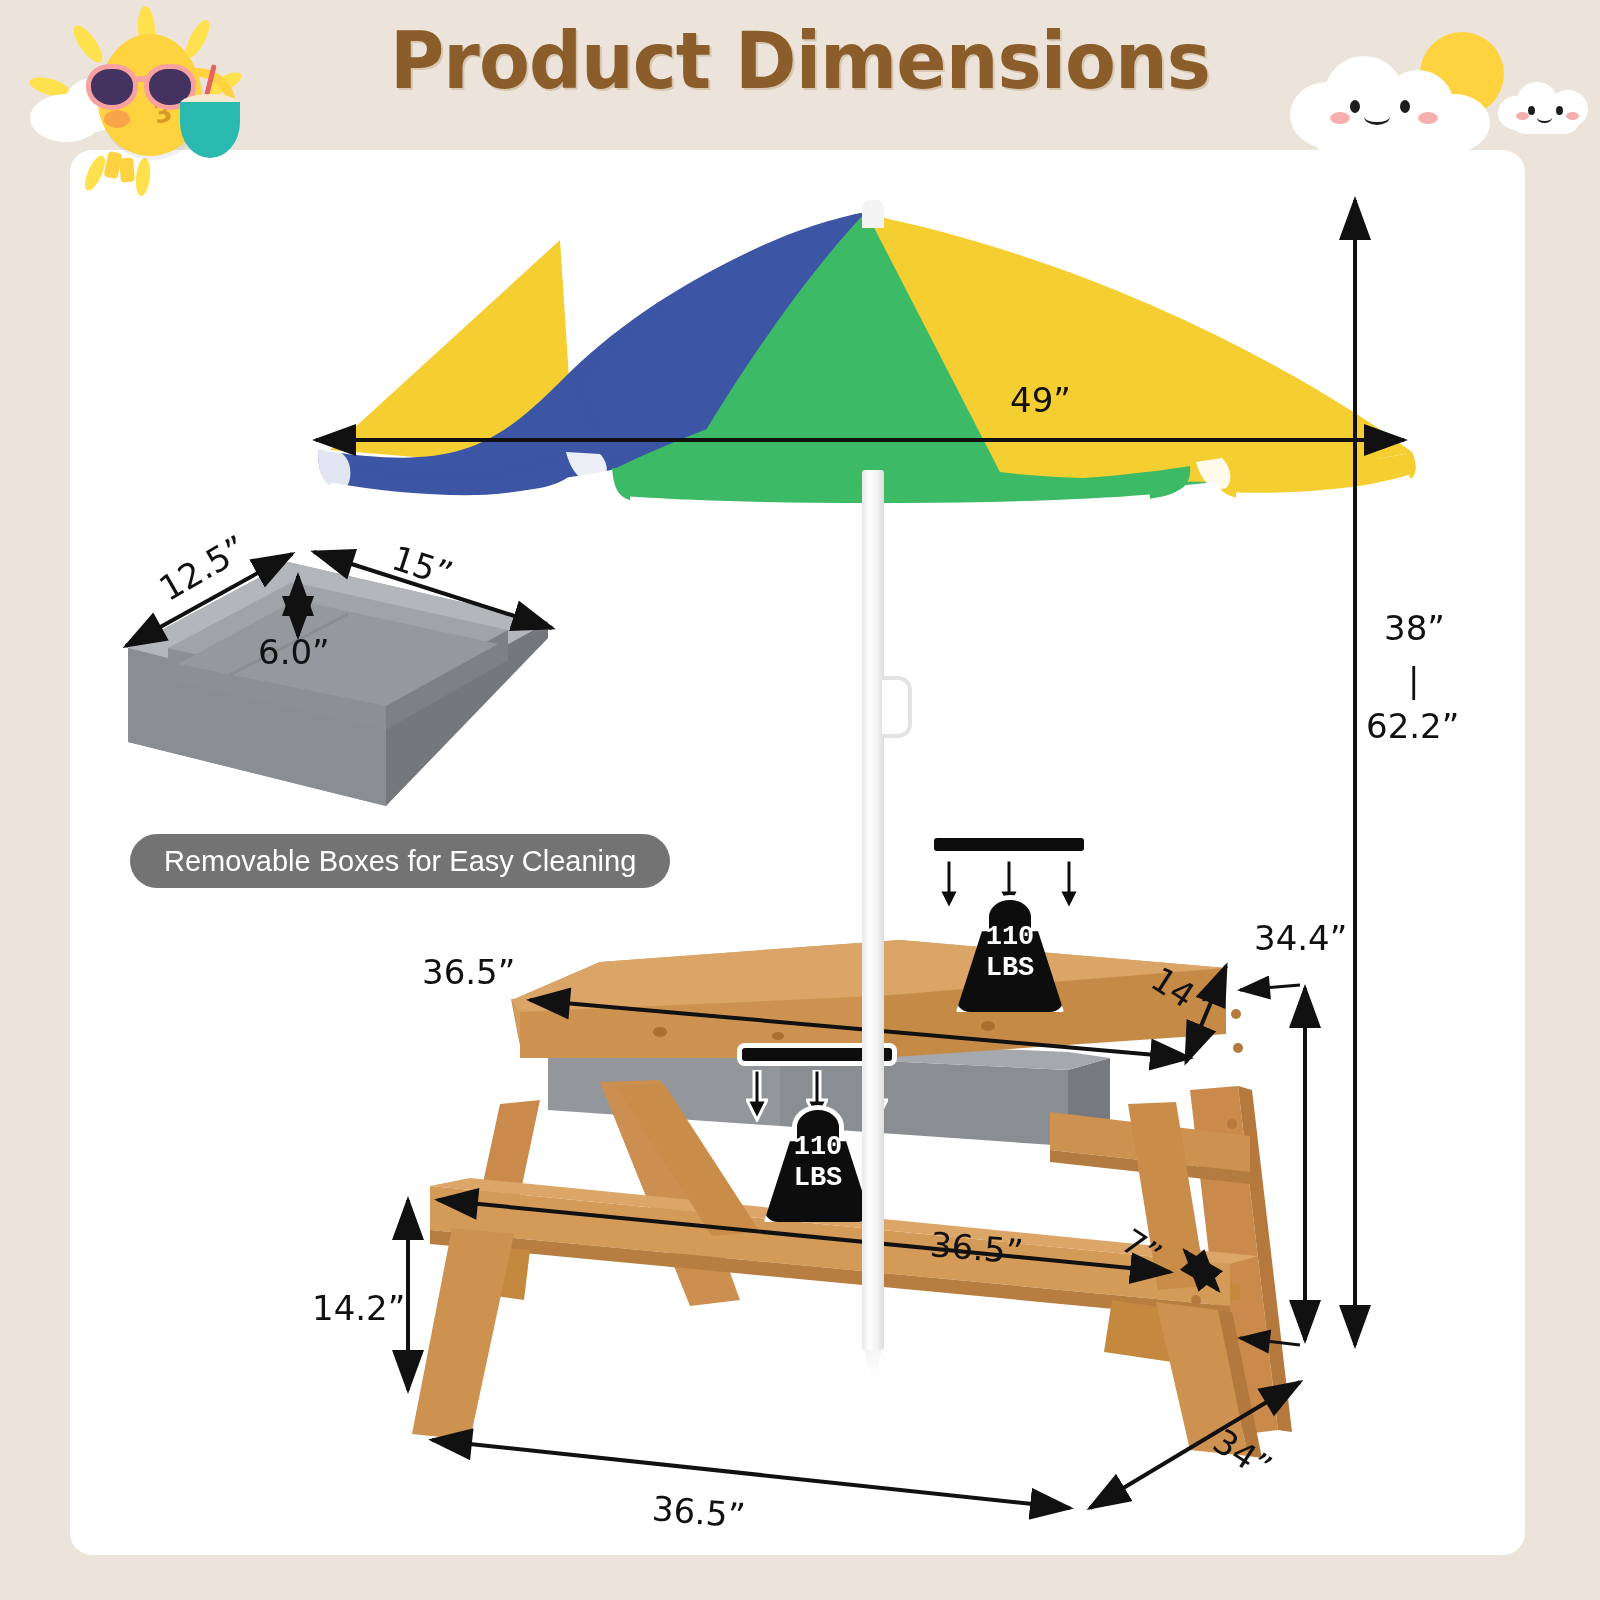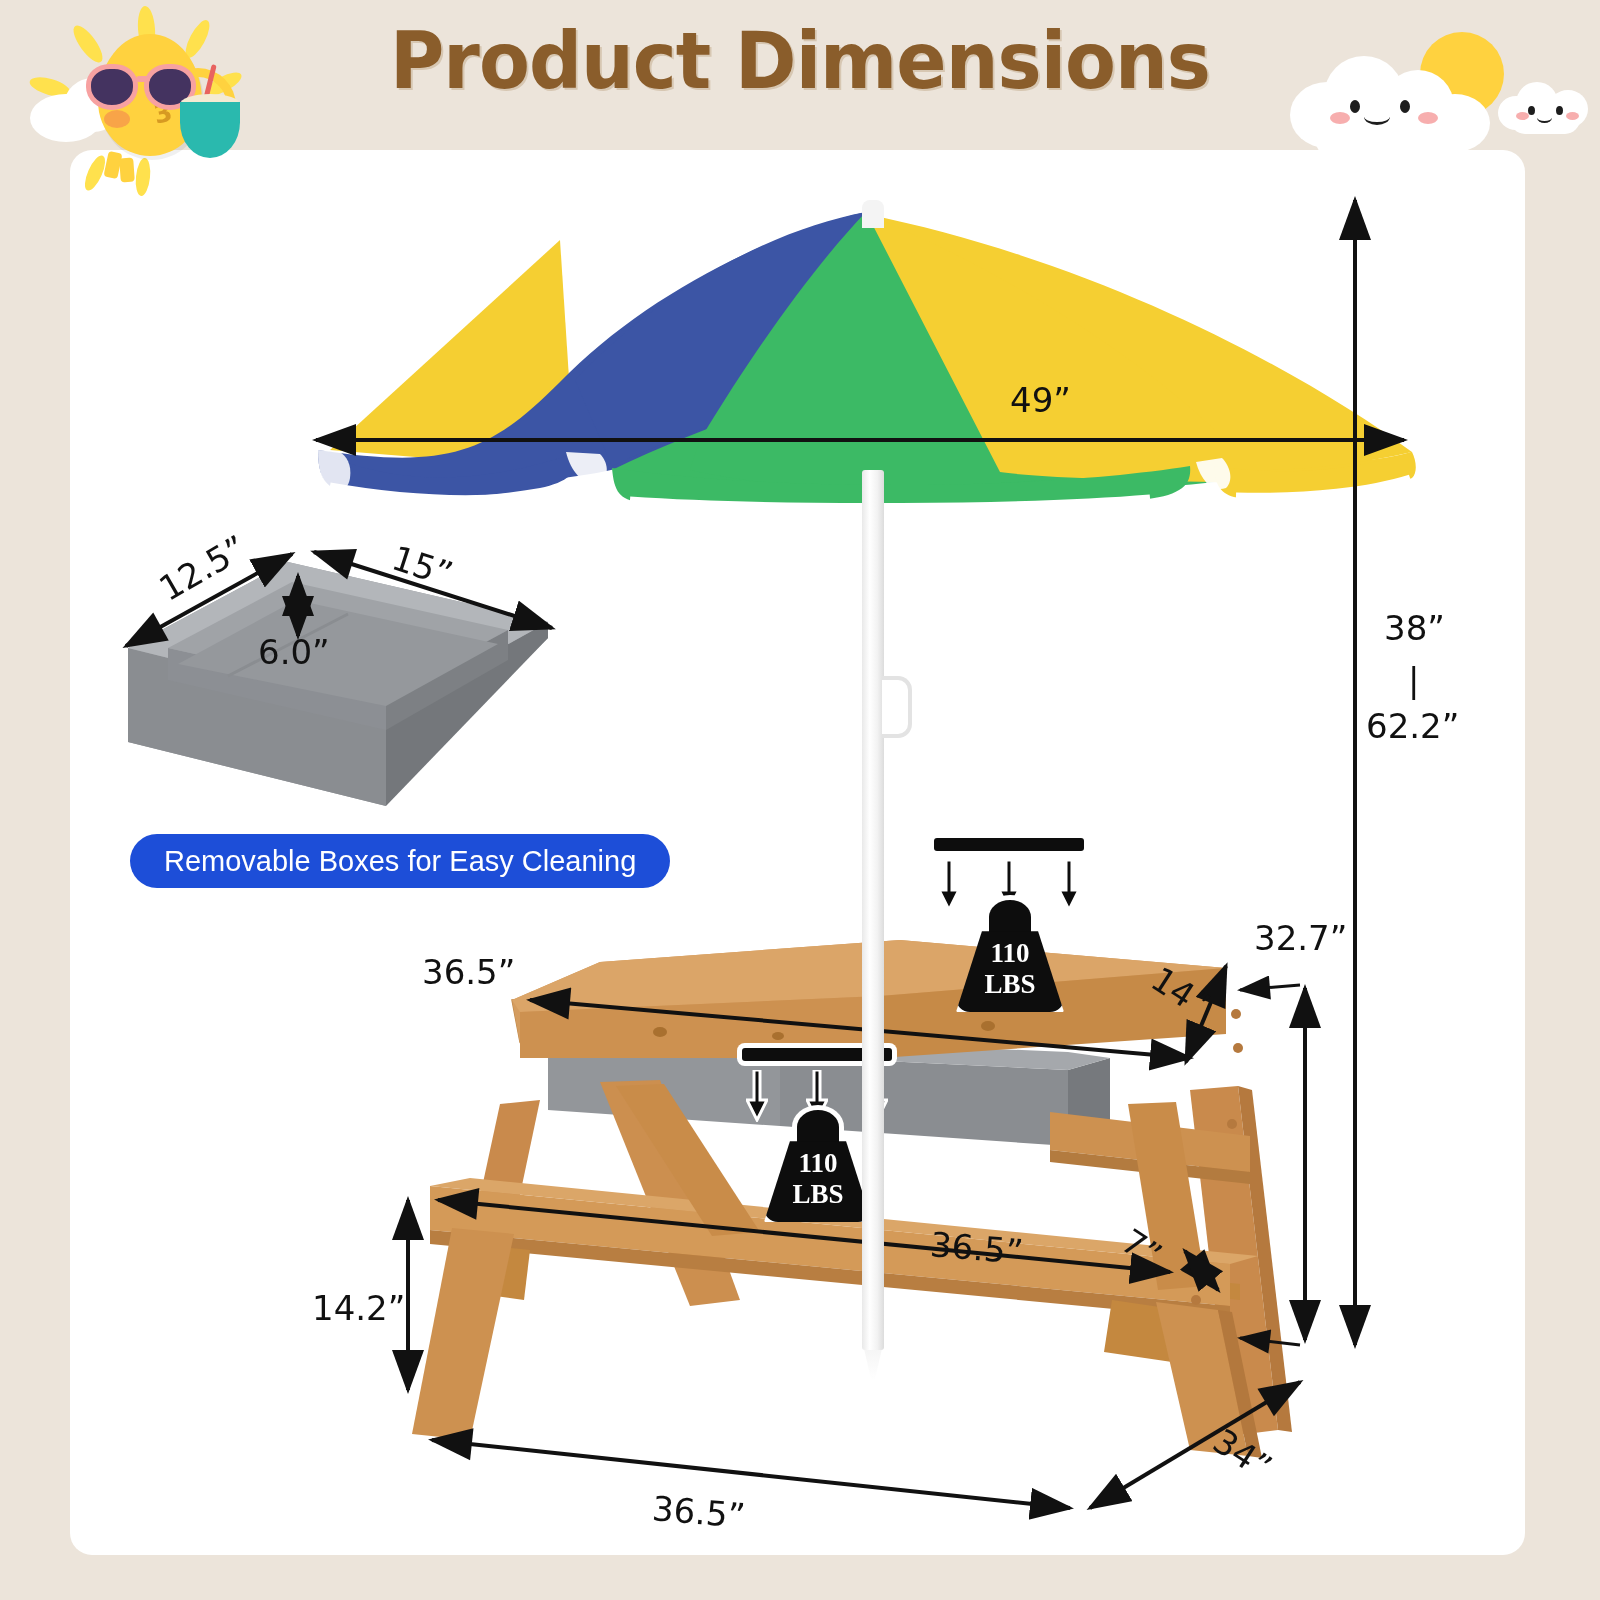--- a/index.html
+++ b/index.html
@@ -72,40 +72,40 @@
   .pole-tip{position:absolute;left:862px;top:1340px;width:22px;height:40px;background:linear-gradient(180deg,#f2f2f2,#ffffff);clip-path:polygon(0 0,100% 0,58% 100%,42% 100%);z-index:2;}
   .finial{position:absolute;left:862px;top:200px;width:22px;height:28px;background:#f4f4f4;border-radius:8px 8px 0 0;z-index:4;}
   .dimtxt{position:absolute;font-family:"DejaVu Sans",sans-serif;color:#111;white-space:nowrap;}
   svg.ov{position:absolute;left:0;top:0;width:1600px;height:1600px;overflow:visible;pointer-events:none;}
 
   
   .badge{
     position:absolute;left:130px;top:834px;
     height:54px;line-height:54px;
     padding:0 34px;
-    background:#1d4ed8;
+    background:#737373;
     color:#fff;
     border-radius:28px;
     font-size:29px;
     font-family:"Liberation Sans",sans-serif;
     white-space:nowrap;
   }
 
   
   .wicon{position:absolute;width:150px;}
   .wbar{position:absolute;left:0;top:0;width:150px;height:13px;background:#0d0d0d;border-radius:3px;
         box-shadow:0 0 0 5px #fff;}
   .warrow{position:absolute;top:22px;width:22px;height:52px;}
   .wweight{position:absolute;top:78px;left:22px;width:108px;height:96px;background:#0d0d0d;
         border-radius:26px 26px 14px 14px;
         clip-path:polygon(24% 16%,76% 16%,100% 100%,0% 100%);
         box-shadow:0 0 0 5px #fff;}
   .whandle{position:absolute;top:62px;left:55px;width:42px;height:34px;background:#0d0d0d;border-radius:50% 50% 0 0;box-shadow:0 0 0 5px #fff;}
-  .wtext{position:absolute;top:100px;left:22px;width:108px;text-align:center;color:#fff;
-        font-family:Liberation Serif, serif;font-weight:bold;font-size:27px;line-height:31px;z-index:5;}
+  .wtext{position:absolute;top:84px;left:22px;width:108px;text-align:center;color:#fff;
+        font-family:Liberation Mono, monospace;font-weight:bold;font-size:27px;line-height:31px;z-index:5;}
 </style>
 </head>
 <body>
 
 <div id="stage">
 
   <div class="card"></div>
 
   <div class="title">Product Dimensions</div>
 
@@ -315,21 +315,21 @@
     <line x1="314" y1="552" x2="552" y2="628" stroke="#111" stroke-width="4" marker-start="url(#ah2)" marker-end="url(#ah)"></line>
     <line x1="298" y1="576" x2="298" y2="636" stroke="#111" stroke-width="4" marker-start="url(#ah2)" marker-end="url(#ah)"></line>
   </svg>
 
   <div class="dimtxt" style="left:1010px;top:380px;font-size:34px;">49”</div>
 
   <div class="dimtxt" style="left:1384px;top:608px;font-size:34px;">38”</div>
   <div class="dimtxt" style="left:1408px;top:660px;font-size:34px;">|</div>
   <div class="dimtxt" style="left:1366px;top:706px;font-size:34px;">62.2”</div>
 
-  <div class="dimtxt" style="left:1254px;top:918px;font-size:34px;">32.7”</div>
+  <div class="dimtxt" style="left:1254px;top:918px;font-size:34px;">34.4”</div>
 
   <div class="dimtxt" style="left:422px;top:952px;font-size:34px;">36.5”</div>
   <div class="dimtxt" style="left:1150px;top:972px;font-size:34px;transform:rotate(33deg);">14”</div>
 
   <div class="dimtxt" style="left:930px;top:1228px;font-size:34px;transform:rotate(5deg);">36.5”</div>
   <div class="dimtxt" style="left:1122px;top:1228px;font-size:34px;transform:rotate(33deg);">7”</div>
 
   <div class="dimtxt" style="left:312px;top:1288px;font-size:34px;">14.2”</div>
 
   <div class="dimtxt" style="left:652px;top:1492px;font-size:34px;transform:rotate(5deg);">36.5”</div>

